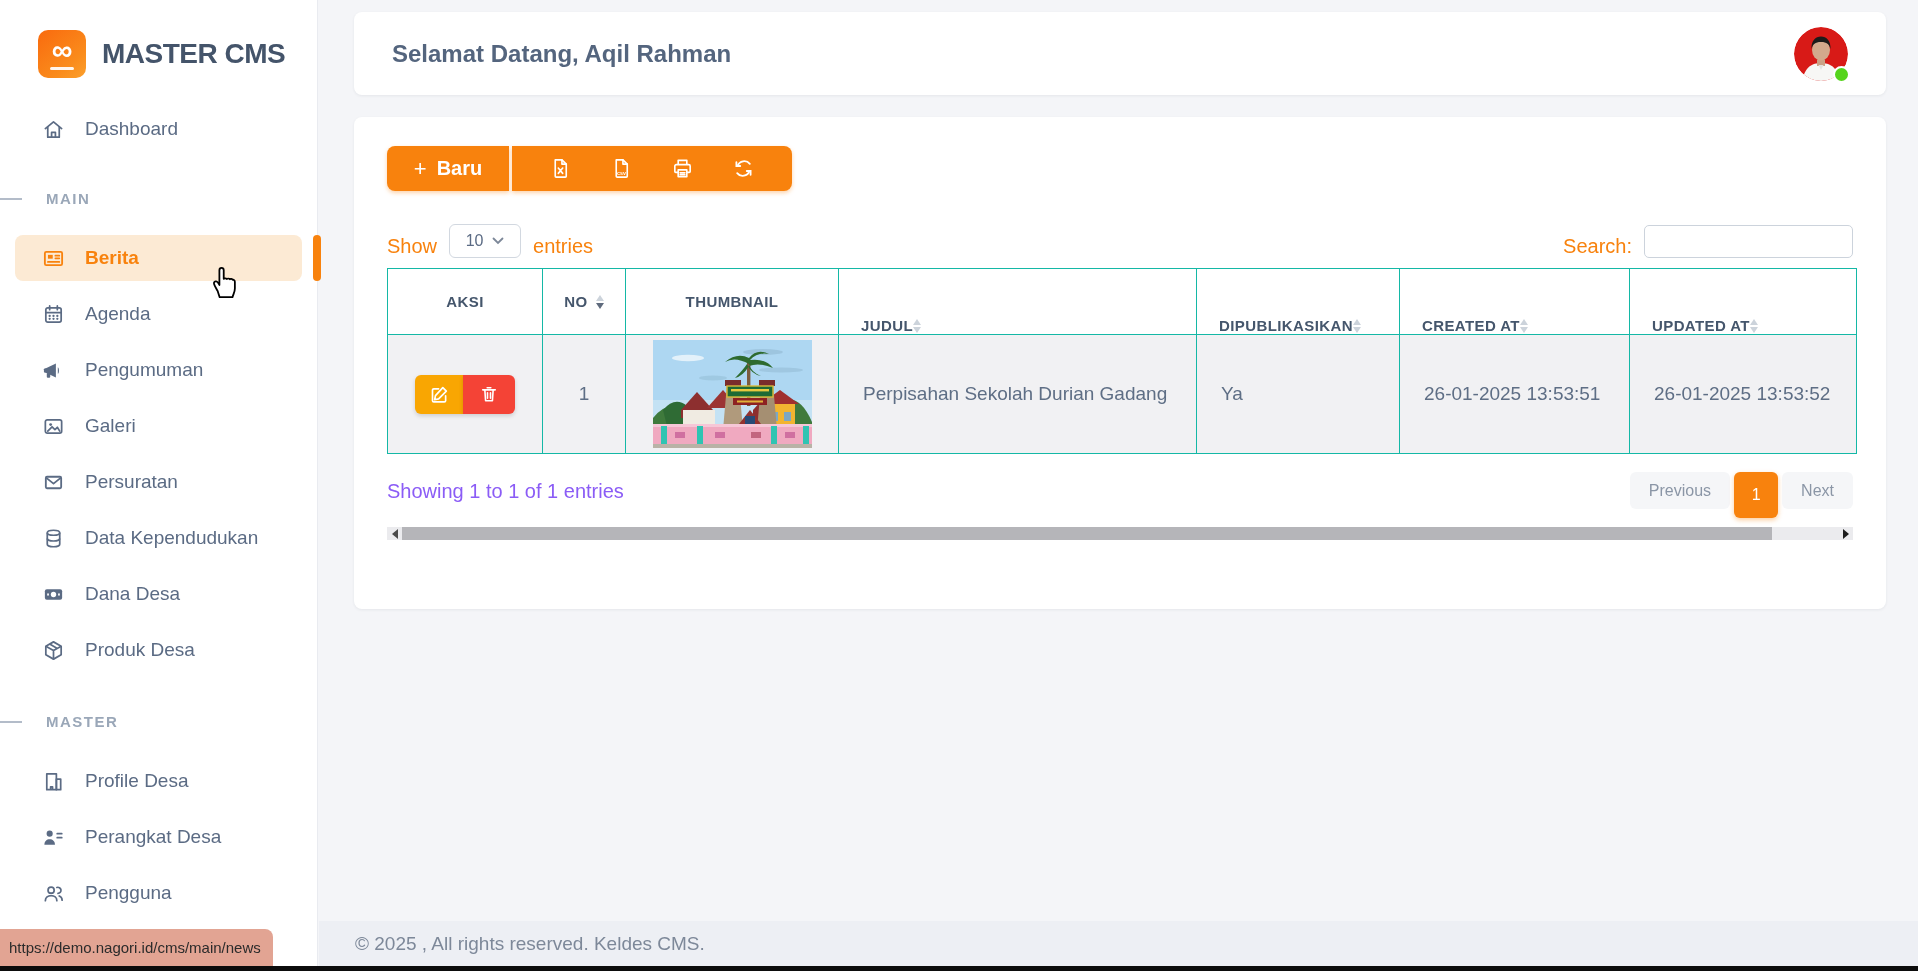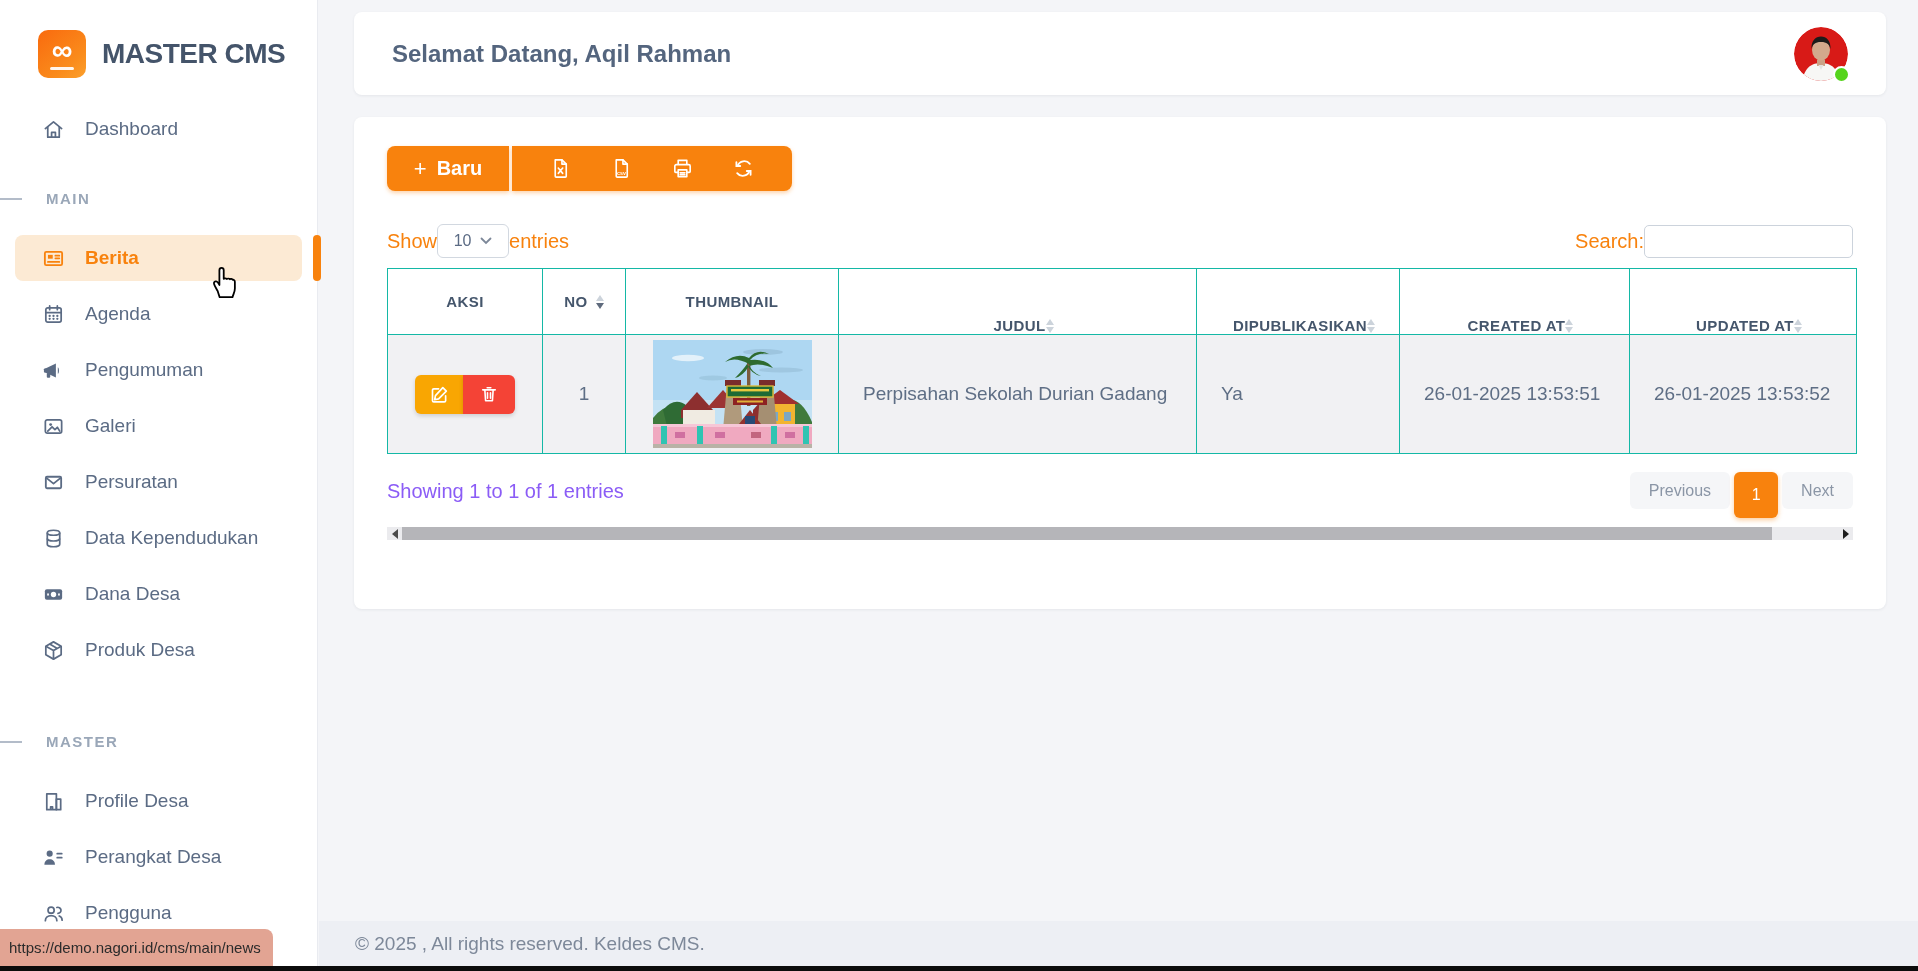--- a/index.html
+++ b/index.html
@@ -38,21 +38,21 @@
     content:""; position:absolute; right:-19px; top:0; width:8px; height:46px;
     border-radius:5px; background:#f8820d;
   }
   .section-label {
     display:flex; align-items:center; color:#9aa7b8; font-size:15px;
     letter-spacing:1.5px; font-weight:600; margin:38px 0 28px;
   }
   .section-label::before {
     content:""; width:22px; height:2px; background:#b3bcc9; margin-left:-15px; margin-right:24px;
   }
-  .gap-lg { margin-top:60px; }
+  .gap-lg { margin-top:40px; }
 
   
   .header-card {
     position:absolute; left:354px; top:12px; right:32px; height:83px;
     background:#fff; border-radius:8px; box-shadow:0 1px 3px rgba(30,40,60,.07);
     display:flex; align-items:center; justify-content:space-between; padding:0 38px; z-index:1;
   }
   .welcome { font-size:24px; font-weight:700; color:#54657e; }
   .avatar { width:54px; height:54px; border-radius:50%; position:relative; cursor:pointer; }
   .avatar svg { border-radius:50%; }
@@ -78,39 +78,39 @@
   }
   .btn-new .plus { font-size:22px; font-weight:400; line-height:1; }
   .btn-group {
     width:280px; background:#f8820d; border-radius:0 8px 8px 0;
     display:flex; align-items:center; justify-content:space-evenly;
     box-shadow:0 2px 4px rgba(248,130,13,.35);
   }
   .tool-icon { width:24px; height:24px; color:#fff; cursor:pointer; display:flex; align-items:center; justify-content:center; }
 
   .controls { margin-top:33px; display:flex; align-items:center; justify-content:space-between; }
-  .controls-left, .controls-right { display:flex; align-items:center; }
+  .controls-left, .controls-right { display:flex; align-items:flex-end; gap:12px; }
   .orange-text { color:#f8820d; font-size:20px; }
   .length-select {
     width:72px; height:34px; border:1px solid #d2d8e0; border-radius:6px; background:#fff;
     display:flex; align-items:center; justify-content:center; gap:9px;
     color:#5b6b84; font-size:16px; cursor:pointer;
   }
   .search-input {
     width:209px; height:33px; border:1px solid #ccd3dc; border-radius:5px;
     font-family:inherit; font-size:16px; padding:0 10px; color:#54657e; outline:none; background:#fff;
   }
 
   
   table { margin-top:10px; width:100%; border-collapse:collapse; table-layout:fixed; }
   th, td { border:1px solid #14b8a6; }
   th { height:46px; background:#fff; font-size:15px; font-weight:700; color:#45566c; letter-spacing:.4px; cursor:pointer; }
   .th-inner { display:flex; align-items:center; padding:0 10px 0 22px; }
   .th-inner.center { justify-content:center; padding:0 6px; gap:8px; }
-  .th-inner.between { justify-content:center;margin-top:48px; }
+  .th-inner.between { justify-content:flex-start;margin-top:48px; }
   .sort { display:flex; flex-direction:column; gap:2px; align-items:center; }
   .sort .up { width:0; height:0; border-left:4.5px solid transparent; border-right:4.5px solid transparent; border-bottom:6px solid #ccd3db; }
   .sort .dn { width:0; height:0; border-left:4.5px solid transparent; border-right:4.5px solid transparent; border-top:6px solid #ccd3db; }
   .sort.active-desc .dn { border-top-color:#5f6b7d; }
   td { height:119px; background:#f1f1f3; font-size:19px; color:#5e6e85; padding-left:24px; }
   td.center { text-align:center; padding-left:0; }
   .action-cell { display:flex; align-items:center; justify-content:center; }
   .btn-edit, .btn-del {
     height:39px; border:none; cursor:pointer; color:#fff;
     display:flex; align-items:center; justify-content:center;

